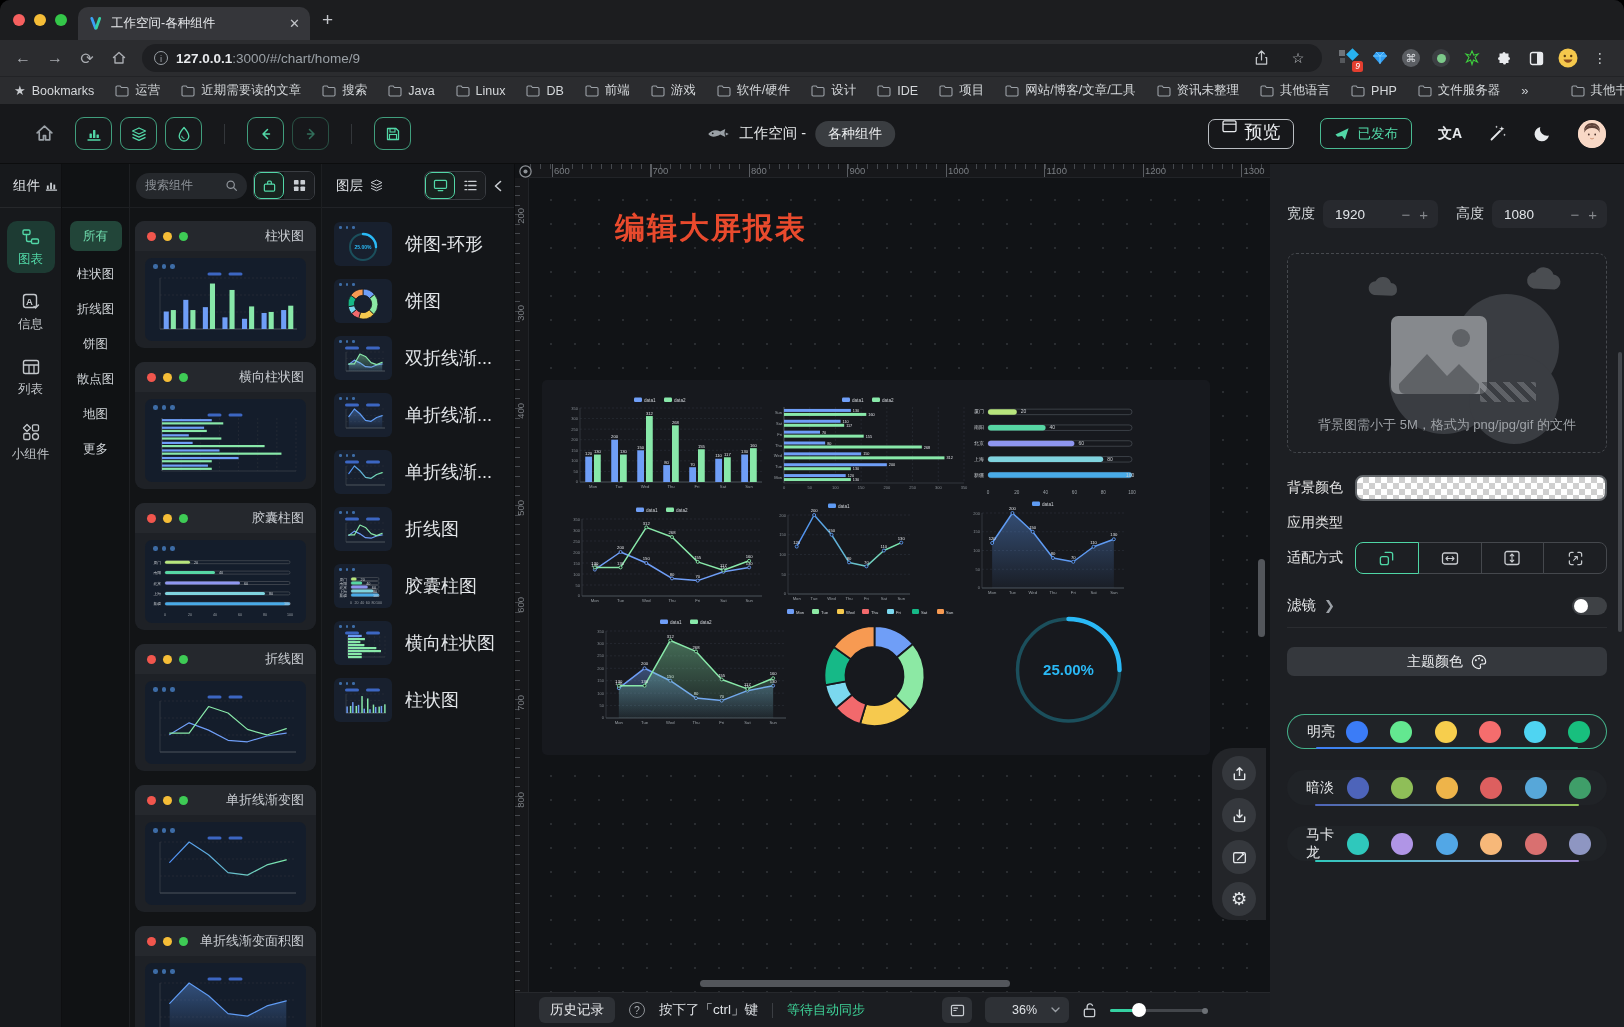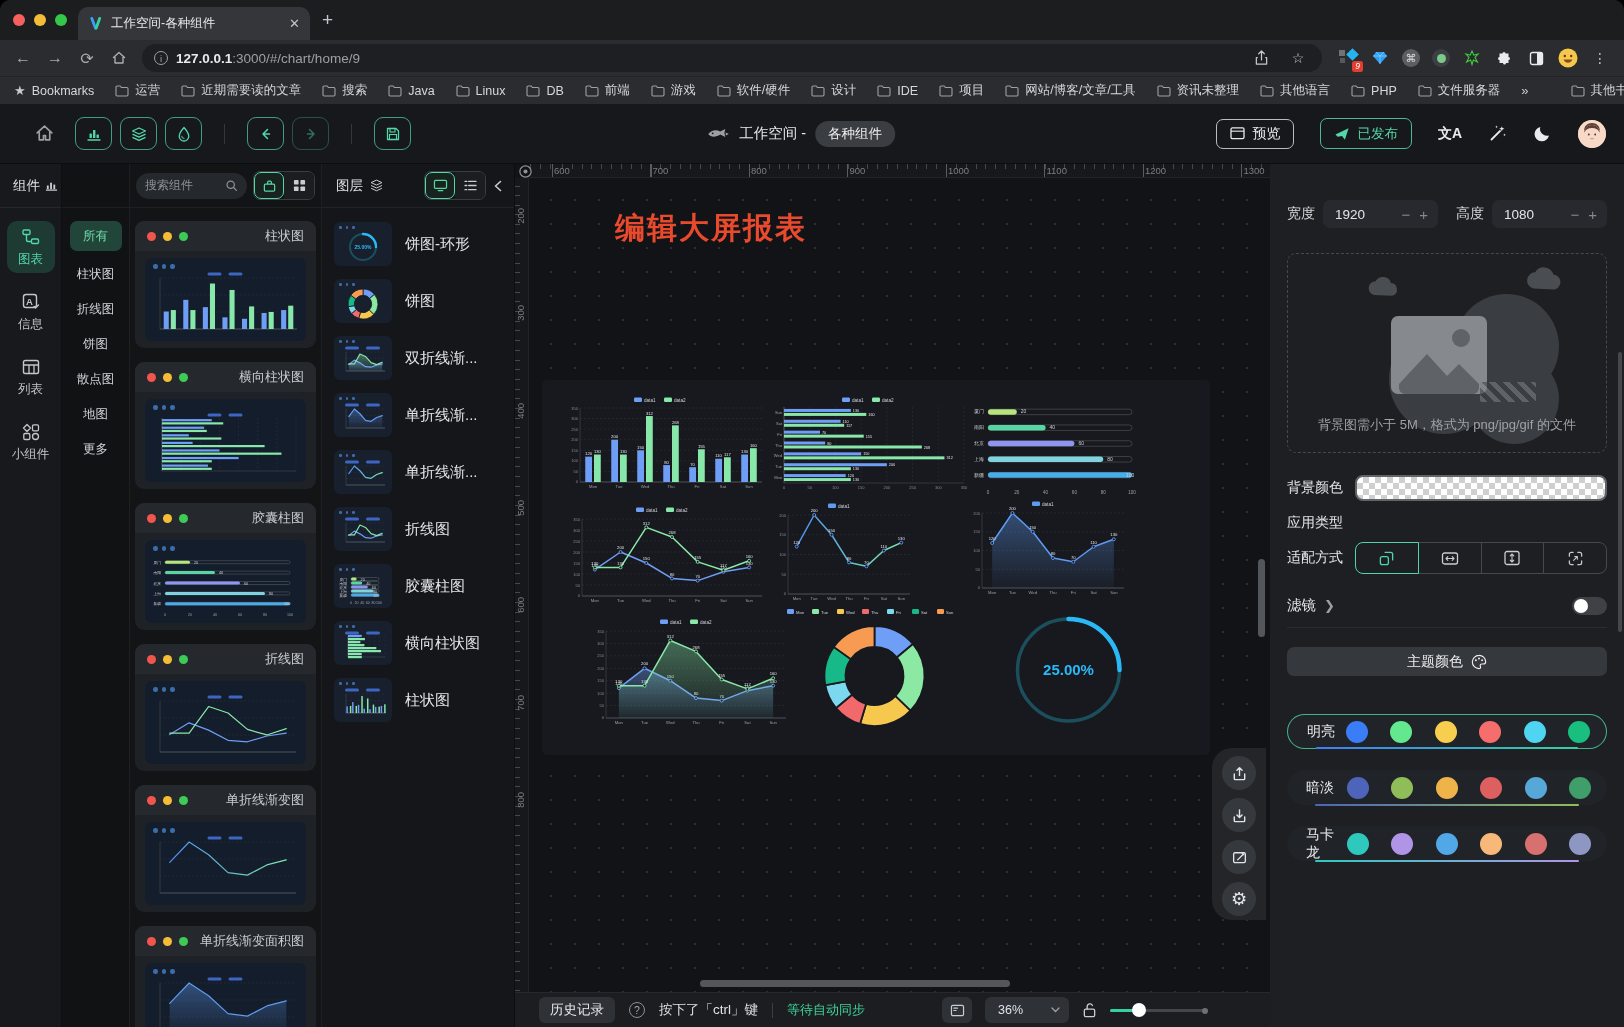--- a/index.html
+++ b/index.html
@@ -54,22 +54,22 @@
   .gbtn{width:37px;height:33px;border:1px solid rgba(82,215,167,.7);border-radius:9px;display:grid;
         place-items:center;margin-left:8px;background:transparent;}
   .gbtn.dim{border-color:rgba(82,215,167,.3);}
   .gbtn.dim svg{opacity:.45;}
   .tbdiv{width:1px;height:20px;background:#33363a;margin:0 14px 0 22px;}
   .tbcenter{position:absolute;left:50%;top:0;height:100%;transform:translateX(-56%);display:flex;
             align-items:center;gap:9px;}
   .wslabel{font-size:14.5px;color:#e6e8ea;}
   .wsbadge{background:#3a3d41;border-radius:13px;padding:4px 13px;font-size:13.5px;color:#eceef0;}
   .tbright{margin-left:auto;display:flex;align-items:center;gap:26px;}
-  .previewbtn{display:flex;align-items:center;gap:7px;border:1px solid #b9bdc2;border-radius:7px;
-              height:30px;padding:0 13px;font-size:14px;color:#e8eaed;}
+  .previewbtn{display:flex;align-items:flex-start;gap:7px;border:1px solid #b9bdc2;border-radius:7px;
+              height:30px;padding:0 13px;font-size:18px;color:#e8eaed;}
   .pubbtn{display:flex;align-items:center;gap:7px;border:1px solid rgba(82,215,167,.85);border-radius:7px;
           height:31px;padding:0 13px;font-size:13.5px;color:#52d7a7;}
   .langic{font-size:14px;font-weight:bold;color:#e8eaed;}
   .avatar{width:28px;height:28px;border-radius:50%;overflow:hidden;background:#f6d4c4;}
   .cols{position:absolute;top:164px;left:0;right:0;bottom:0;display:flex;}
   .navcol{width:62px;background:#17191c;border-right:1px solid #0e0f11;display:flex;flex-direction:column;align-items:center;}
   .colhead{height:44px;border-bottom:1px solid #26282b;display:flex;align-items:center;width:100%;}
   .navcol .colhead{padding-left:13px;gap:5px;}
   .paneltitle{font-size:13.5px;color:#dfe2e6;white-space:nowrap;}
   .navitem{width:48px;height:52px;border-radius:10px;margin-top:13px;display:flex;flex-direction:column;
@@ -101,21 +101,21 @@
   .mw-dots.sm i{width:2.5px;height:2.5px;}
   .mchart{width:100%;height:66px;}
 
   .layercol{width:193px;background:#141619;border-right:1px solid #0c0d0f;display:flex;flex-direction:column;}
   .layercol .colhead{padding:0 10px 0 14px;gap:6px;border-bottom:1px solid #212327;}
   .lhspacer{flex:1;}
   .litems{padding:14px 10px 0 12px;}
   .litem{display:flex;align-items:center;margin-bottom:13px;gap:13px;}
   .lthumb{width:58px;height:44px;background:#18202e;border-radius:6px;padding:2px 3px;}
   .lthumb .mchart{height:34px;}
-  .llabel{font-size:15px;color:#e2e5e8;}
+  .llabel{font-size:18px;color:#e2e5e8;}
 
   
   .canvascol{flex:1;position:relative;background:#111316;overflow:hidden;}
   .grid{position:absolute;left:14px;top:14px;right:0;bottom:35px;
         background-image:radial-gradient(circle,#2a2d31 1px,transparent 1.4px);
         background-size:24px 24px;background-position:10px 10px;}
   .ruler-h{position:absolute;top:0;left:14px;right:0;height:14px;background:#17181b;border-bottom:1px solid #222428;}
   .ruler-h:before{content:"";position:absolute;inset:0 0 8px 0;
         background:repeating-linear-gradient(90deg,#45484d 0 1px,transparent 1px 9.85px);background-position-x:23px;}
   .ruler-h:after{content:"";position:absolute;inset:0;
@@ -138,21 +138,21 @@
   .vscroll{position:absolute;right:5px;top:395px;width:7px;height:78px;border-radius:4px;background:#53565b;z-index:4;}
 
   .statusbar{position:absolute;left:0;right:0;bottom:0;height:35px;background:#1b1d21;border-top:1px solid #26282c;
              display:flex;align-items:center;padding:0 64px 0 24px;gap:14px;z-index:5;}
   .histbtn{background:#2e3136;border-radius:6px;padding:4px 11px;font-size:13.5px;color:#e8eaec;}
   .helpc{width:16px;height:16px;border-radius:50%;border:1.3px solid #8d9196;color:#a6aaaf;font-size:10.5px;
          display:grid;place-items:center;}
   .keyhint{font-size:13.5px;color:#dfe2e6;}
   .sbdiv{width:1px;height:15px;background:#3b3e43;}
   .synctext{font-size:13px;color:#3ed398;}
-  .sbright{margin-left:auto;display:flex;align-items:center;gap:13px;}
+  .sbright{margin-left:auto;display:flex;align-items:center;gap:13px;text-align:center;}
   .panelbtn{width:30px;height:26px;background:#2e3136;border-radius:6px;display:grid;place-items:center;}
   .zoomsel{width:84px;height:26px;background:#2e3136;border-radius:6px;display:flex;align-items:center;
            padding:0 9px 0 13px;font-size:12.5px;color:#dfe2e6;}
   .zoomsel span{flex:1;}
   .slider{position:relative;width:96px;height:14px;}
   .slider .trk{position:absolute;top:6px;left:0;right:0;height:3px;background:#43464b;border-radius:2px;}
   .slider .fill{position:absolute;top:6px;left:0;width:28px;height:3px;background:#35d1a2;border-radius:2px;}
   .slider .thumb{position:absolute;top:0;left:22px;width:14px;height:14px;border-radius:50%;background:#fff;}
   .slider .enddot{position:absolute;top:4.5px;right:-2px;width:6px;height:6px;border-radius:50%;background:#6d7176;}
 

